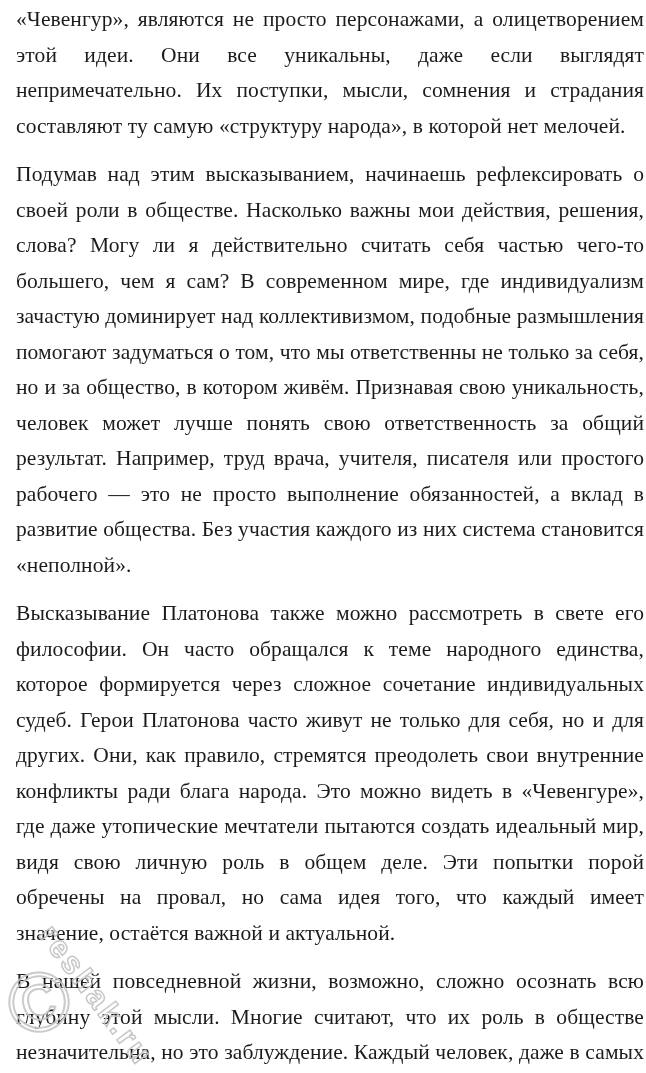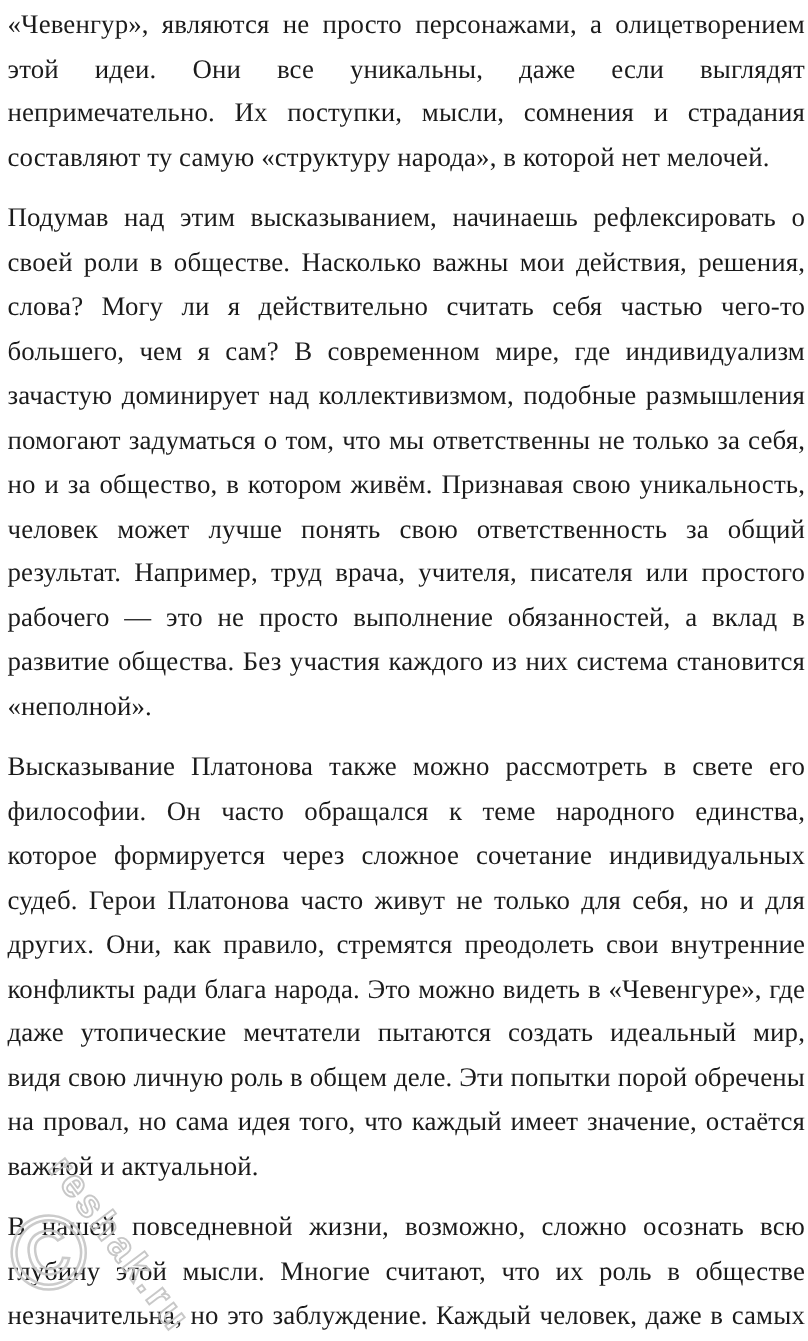--- a/index.html
+++ b/index.html
@@ -7,21 +7,21 @@
     padding: 0;
     background: #ffffff;
   }
   .page {
     position: relative;
     width: 646px;
     height: 1073px;
     overflow: hidden;
     background: #ffffff;
     box-sizing: border-box;
-    padding: 2px 2px 0 6px;
+    padding: 2px 2px 0 16px;
   }
   .page p {
     margin: 0 0 13px 0;
     font-family: "Liberation Serif", "DejaVu Serif", serif;
     font-size: 21.5px;
     line-height: 35.5px;
     color: #1b1b1b;
     text-align: justify;
     letter-spacing: 0.1px;
   }

